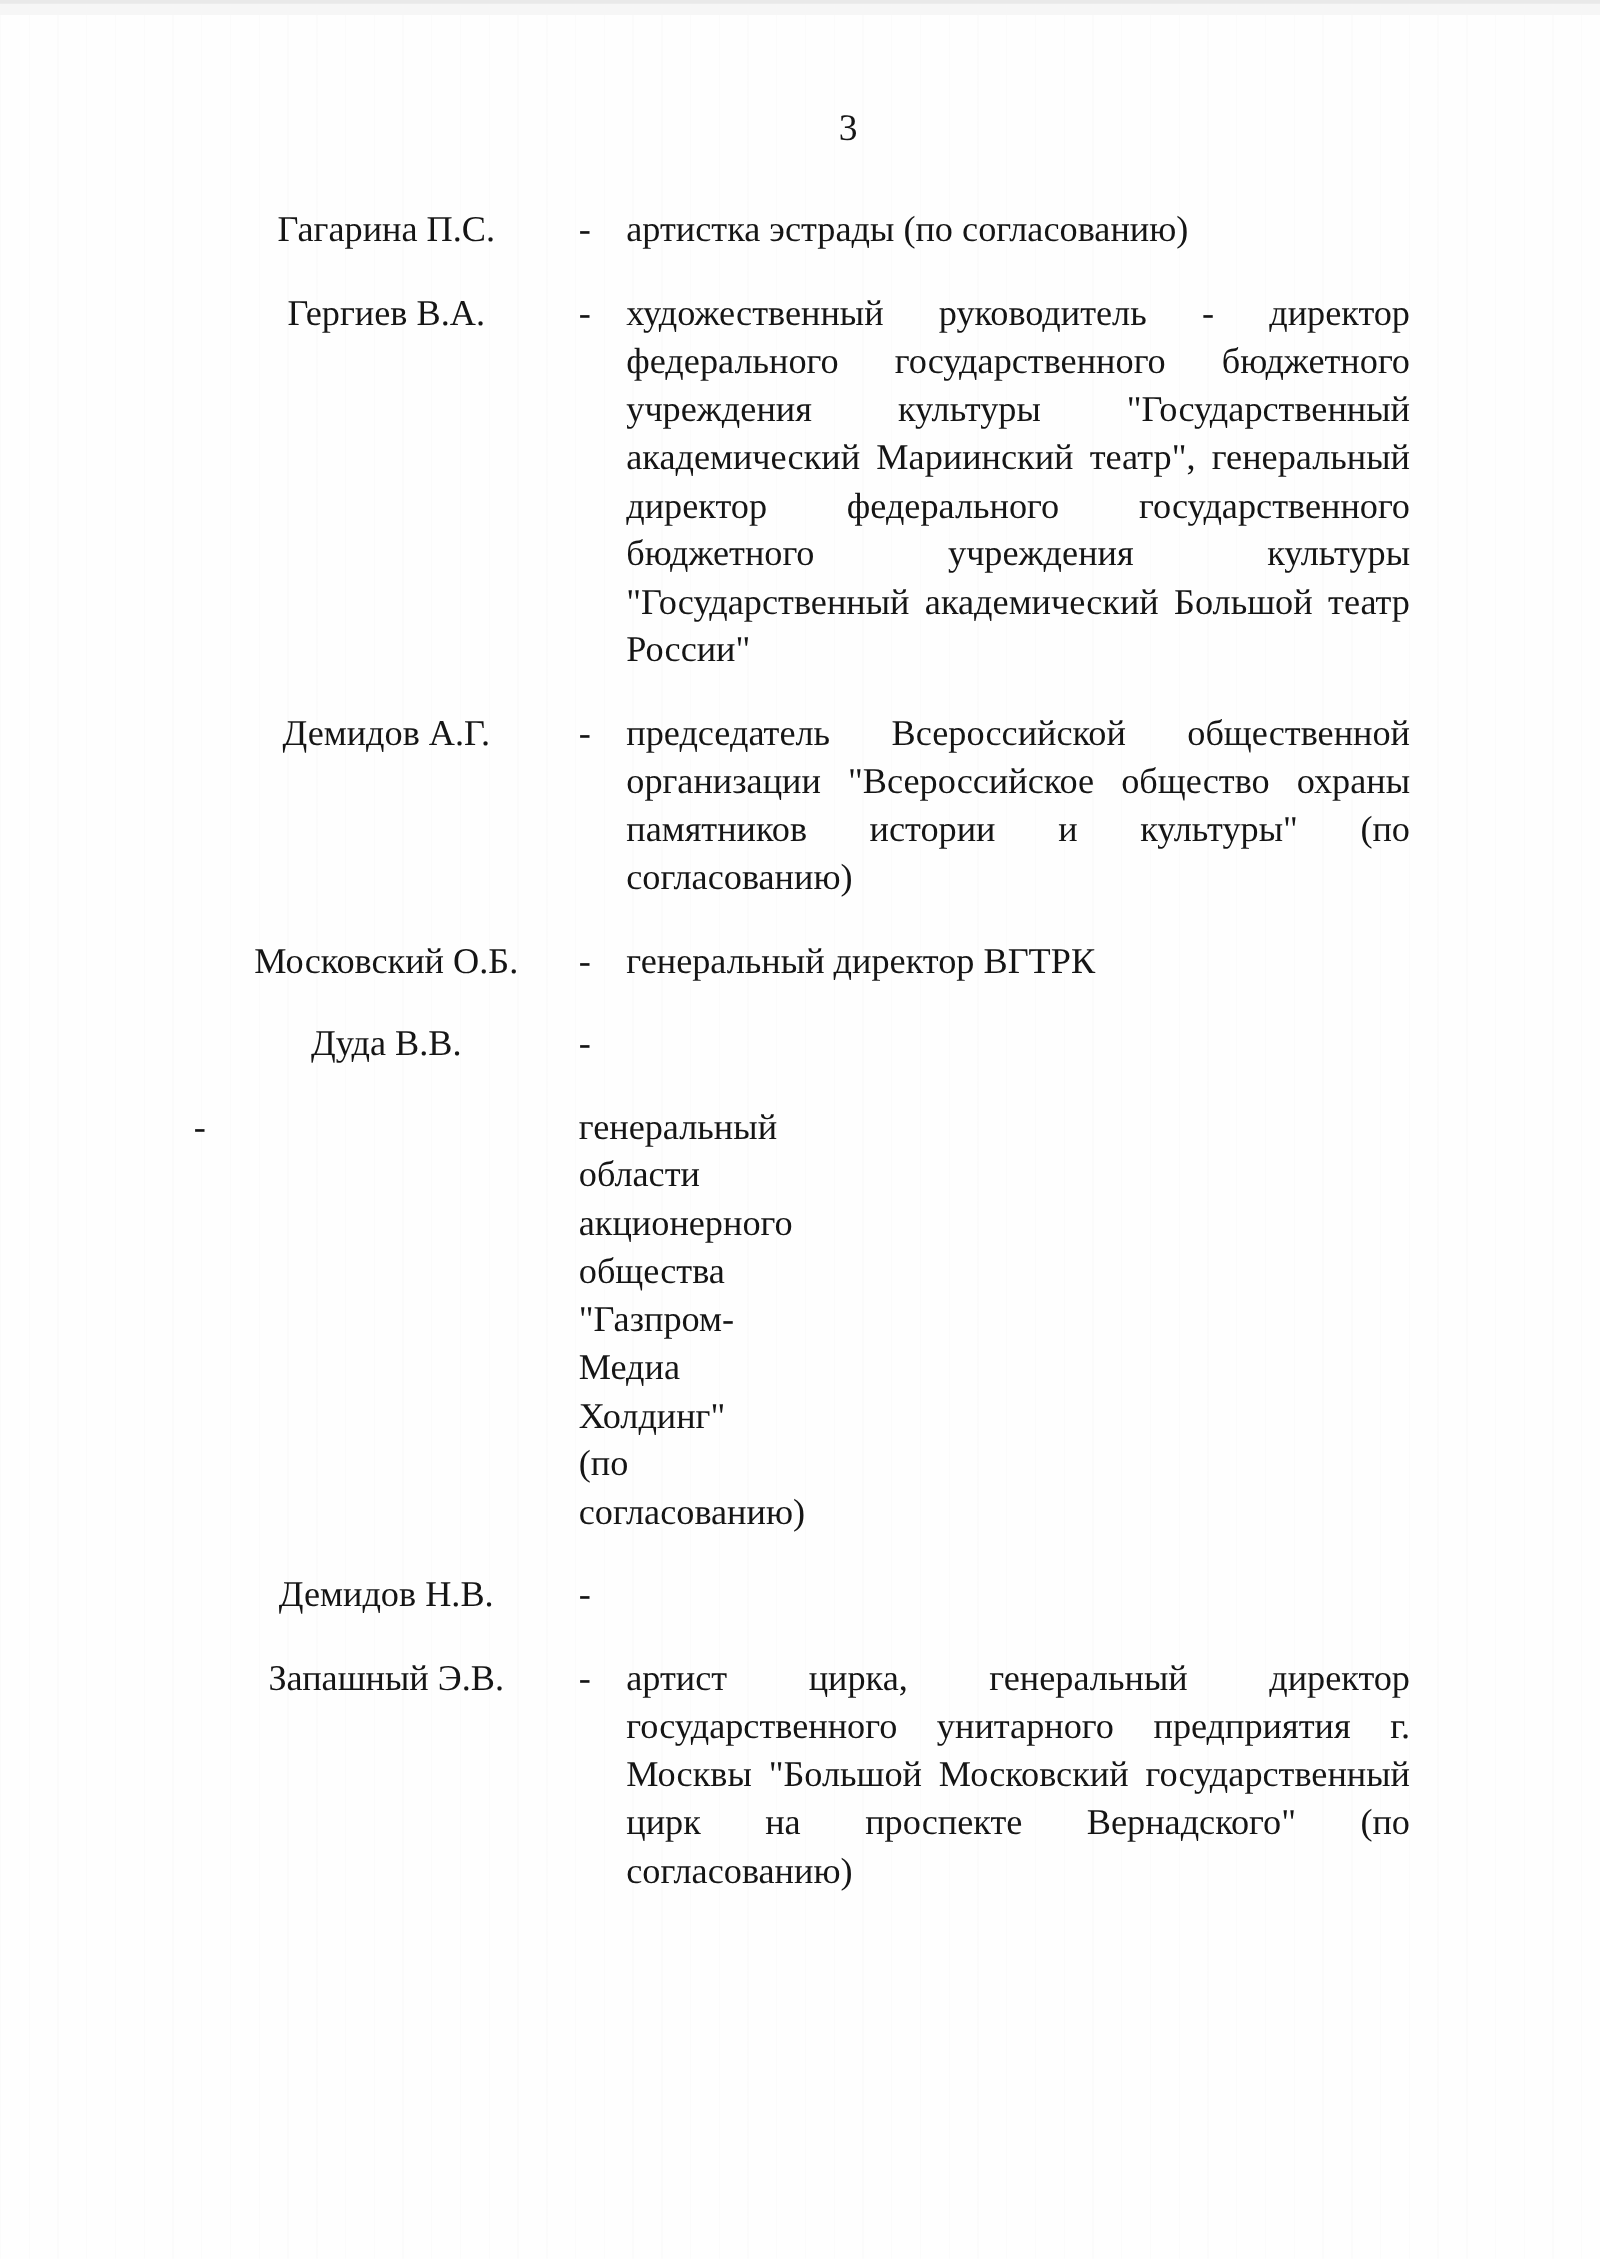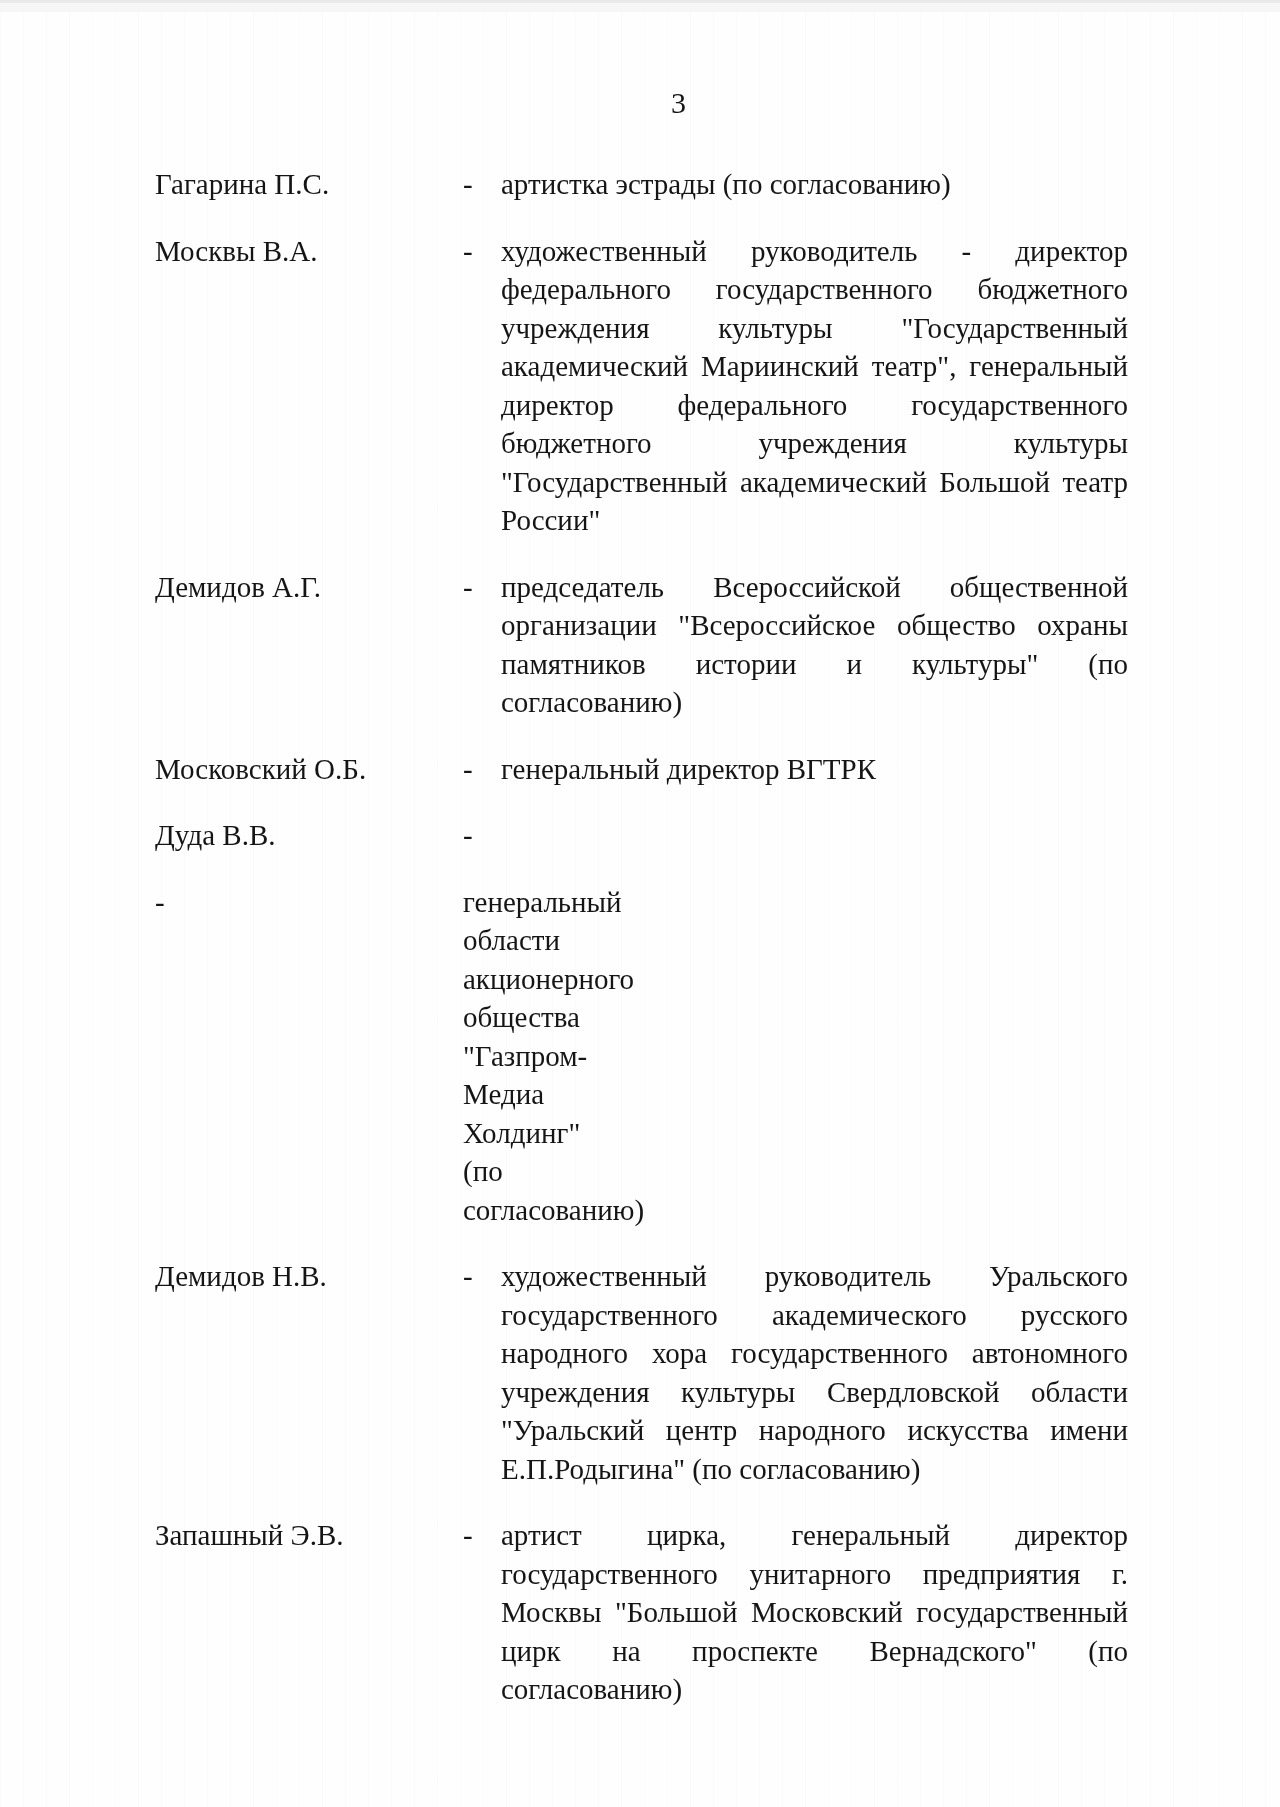--- a/index.html
+++ b/index.html
@@ -45,21 +45,21 @@
     margin-top: 43px;
   }
   .entry {
     display: grid;
     grid-template-columns: 308px 38px 627px;
     font-size: 29px;
     line-height: 38.5px;
     margin-bottom: 28px;
   }
   .entry .name {
-    text-align: left;
+    text-align: center;
     white-space: nowrap;
   }
   .entry .dash {
     text-align: left;
   }
   .entry .desc {
     text-align: justify;
   }
 </style>
 </head>
@@ -73,21 +73,21 @@
 
   <div class="entries">
 
     <div class="entry">
       <div class="name">Гагарина П.С.</div>
       <div class="dash">-</div>
       <div class="desc">артистка эстрады (по согласованию)</div>
     </div>
 
     <div class="entry">
-      <div class="name">Москвы В.А.</div>
+      <div class="name">Гергиев В.А.</div>
       <div class="dash">-</div>
       <div class="desc">художественный руководитель - директор федерального государственного бюджетного учреждения культуры "Государственный академический Мариинский театр", генеральный директор федерального государственного бюджетного учреждения культуры "Государственный академический Большой театр России"</div>
     </div>
 
     <div class="entry">
       <div class="name">Демидов А.Г.</div>
       <div class="dash">-</div>
       <div class="desc">председатель Всероссийской общественной организации "Всероссийское общество охраны памятников истории и культуры" (по согласованию)</div>
     </div>
 
@@ -103,21 +103,20 @@
     </div>
 
     <div class="entry">
       <div class="dash">-</div>
       <div class="desc">генеральный области акционерного общества "Газпром-Медиа Холдинг" (по согласованию)</div>
     </div>
 
     <div class="entry">
       <div class="name">Демидов Н.В.</div>
       <div class="dash">-</div>
-      <div class="desc">художественный руководитель Уральского государственного академического русского народного хора государственного автономного учреждения культуры Свердловской области "Уральский центр народного искусства имени Е.П.Родыгина" (по согласованию)</div>
     </div>
 
     <div class="entry">
       <div class="name">Запашный Э.В.</div>
       <div class="dash">-</div>
       <div class="desc">артист цирка, генеральный директор государственного унитарного предприятия г. Москвы "Большой Московский государственный цирк на проспекте Вернадского" (по согласованию)</div>
     </div>
 
   </div>
 </div>

